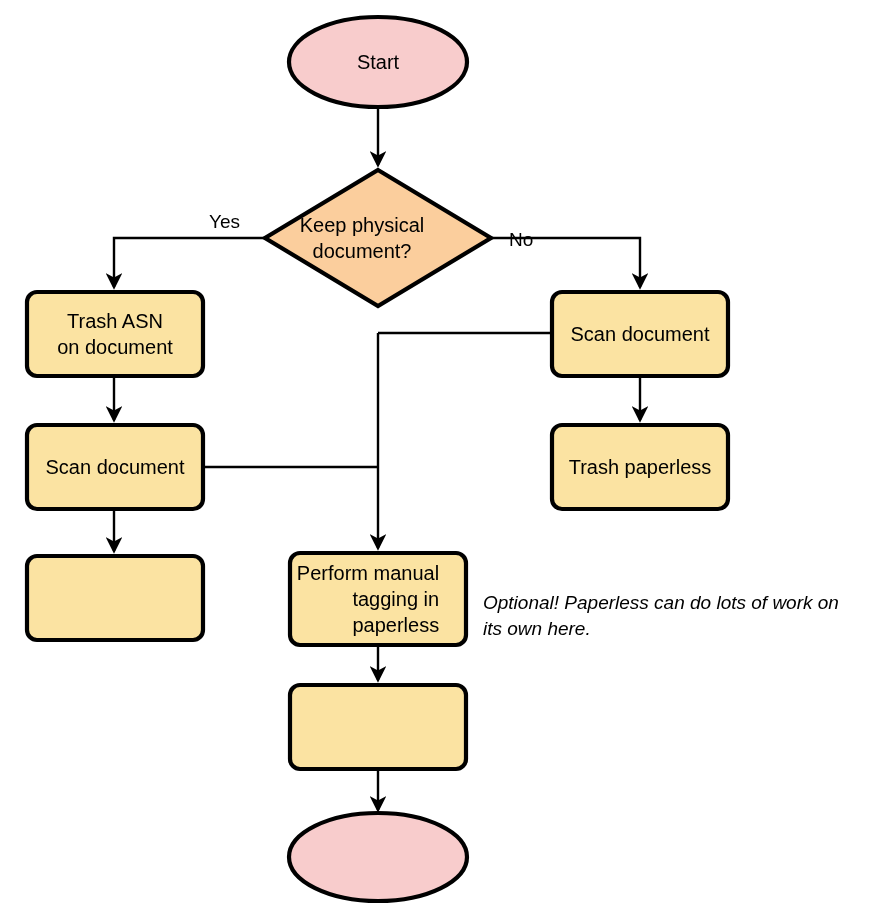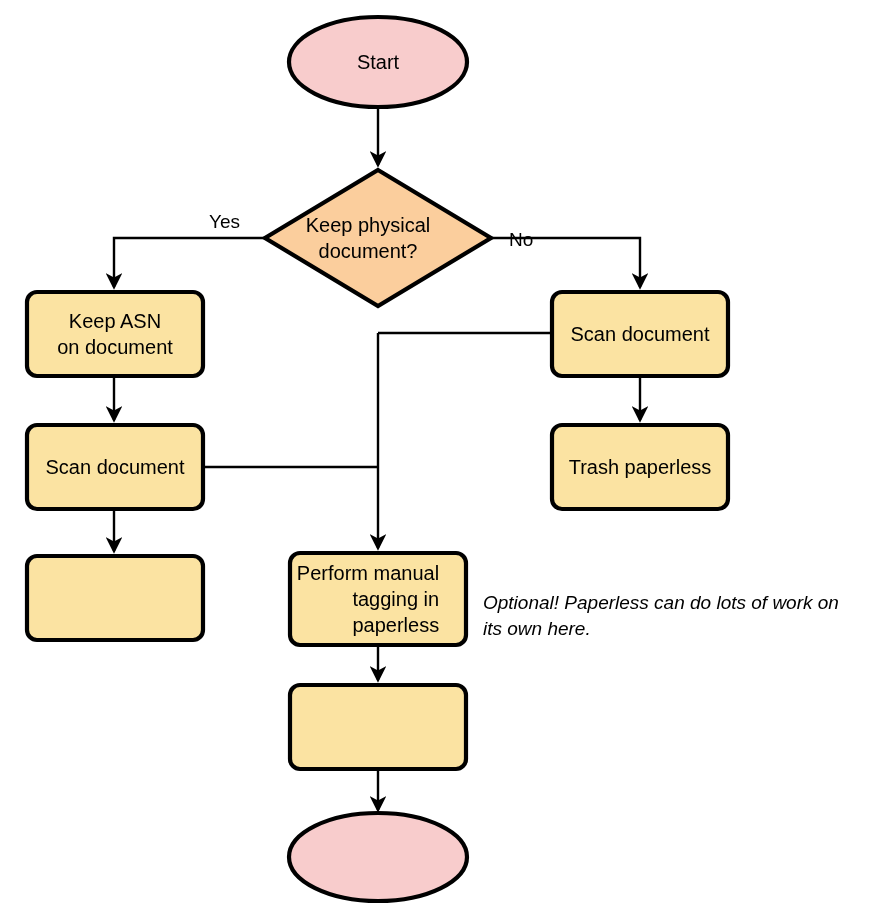--- a/index.html
+++ b/index.html
@@ -105,24 +105,24 @@
 
     <rect x="290" y="553" width="176" height="92" rx="10" ry="10" fill="#FBE3A2" stroke="#000000" stroke-width="4.2"></rect>
 
     <rect x="290" y="685" width="176" height="84" rx="10" ry="10" fill="#FBE3A2" stroke="#000000" stroke-width="4.2"></rect>
 
     <ellipse cx="378" cy="857" rx="89" ry="44" fill="#F8CCCC" stroke="#000000" stroke-width="4.2"></ellipse>
   </svg>
 
   <div class="node-text" style="left:289px; top:17px; width:178px; height:90px;">Start</div>
 
-  <div class="node-text" style="left:268px; top:206px; width:200px; height:64px;">Keep physical
+  <div class="node-text" style="left:262px; top:206px; width:200px; height:64px;">Keep physical
 document?</div>
 
-  <div class="node-text" style="left:27px; top:292px; width:176px; height:84px;">Keep ASN
+  <div class="node-text" style="left:27px; top:292px; width:176px; height:84px;">Trash ASN
 on document</div>
 
   <div class="node-text" style="left:27px; top:425px; width:176px; height:84px;">Scan document</div>
 
 
   <div class="node-text" style="left:552px; top:292px; width:176px; height:84px;">Scan document</div>
 
   <div class="node-text" style="left:552px; top:425px; width:176px; height:84px;">Trash paperless</div>
 
   <div class="node-text" style="left:280px; top:553px; width:176px; height:92px;text-align:right;">Perform manual

